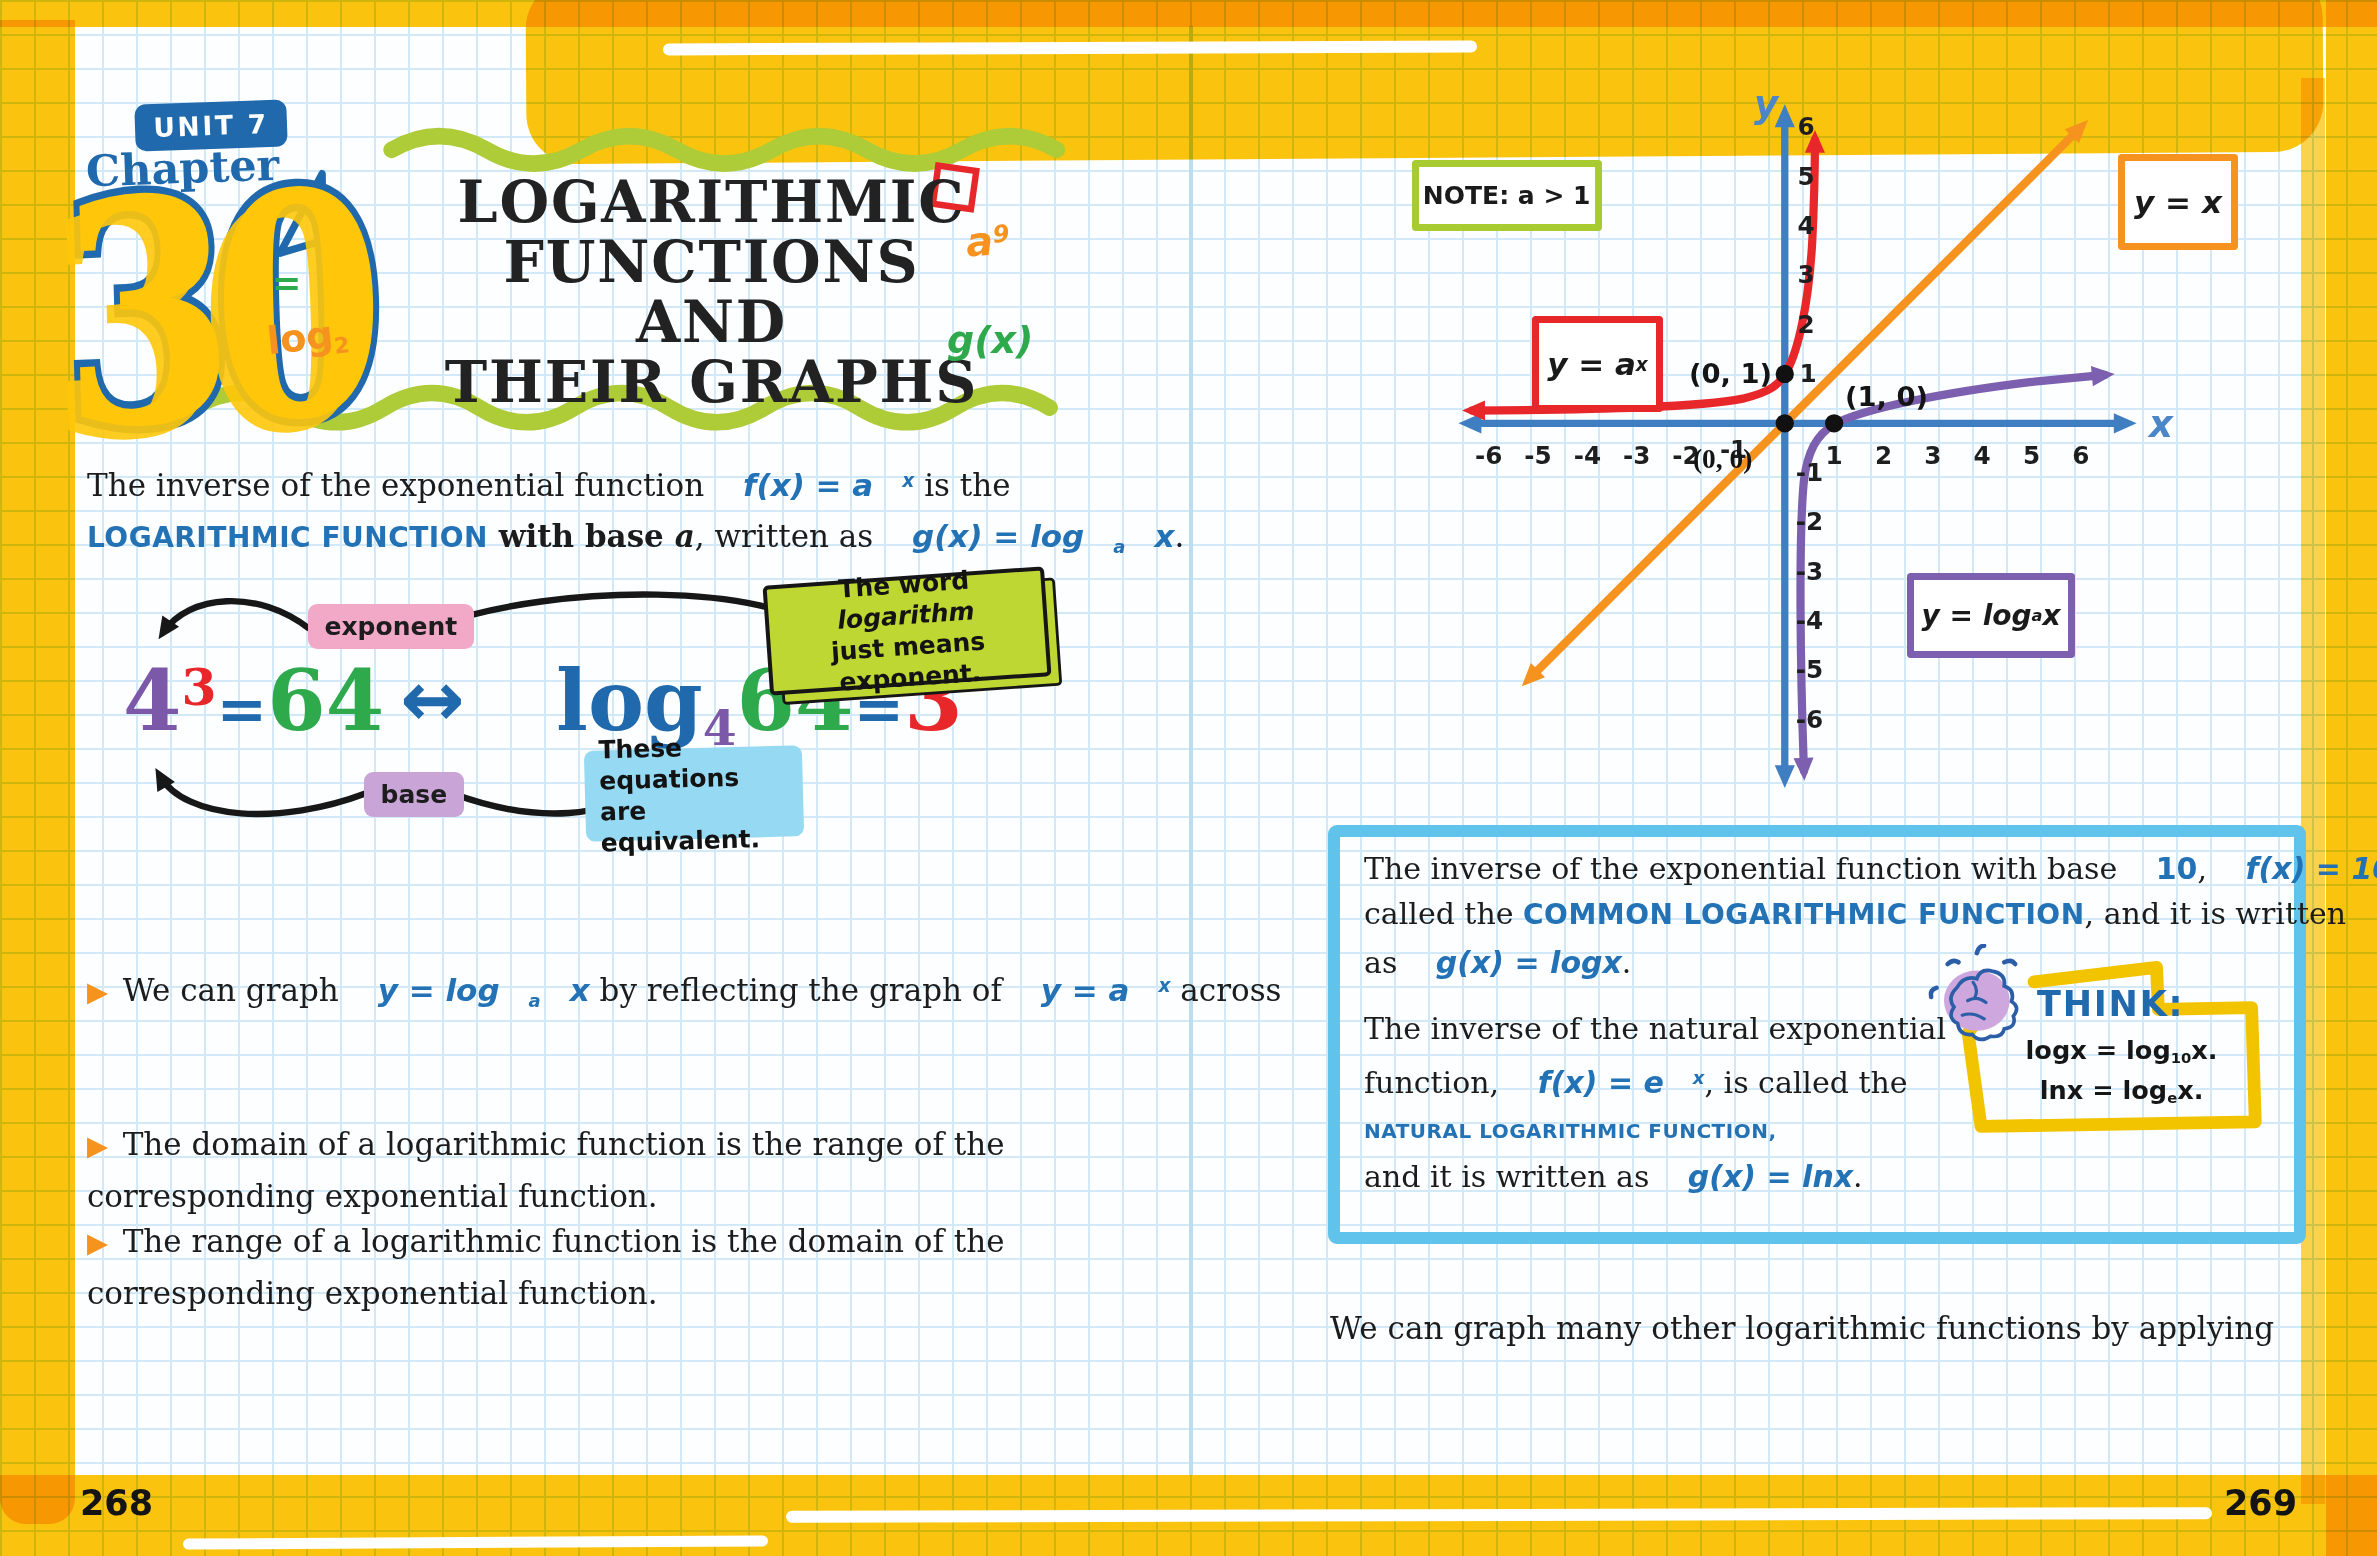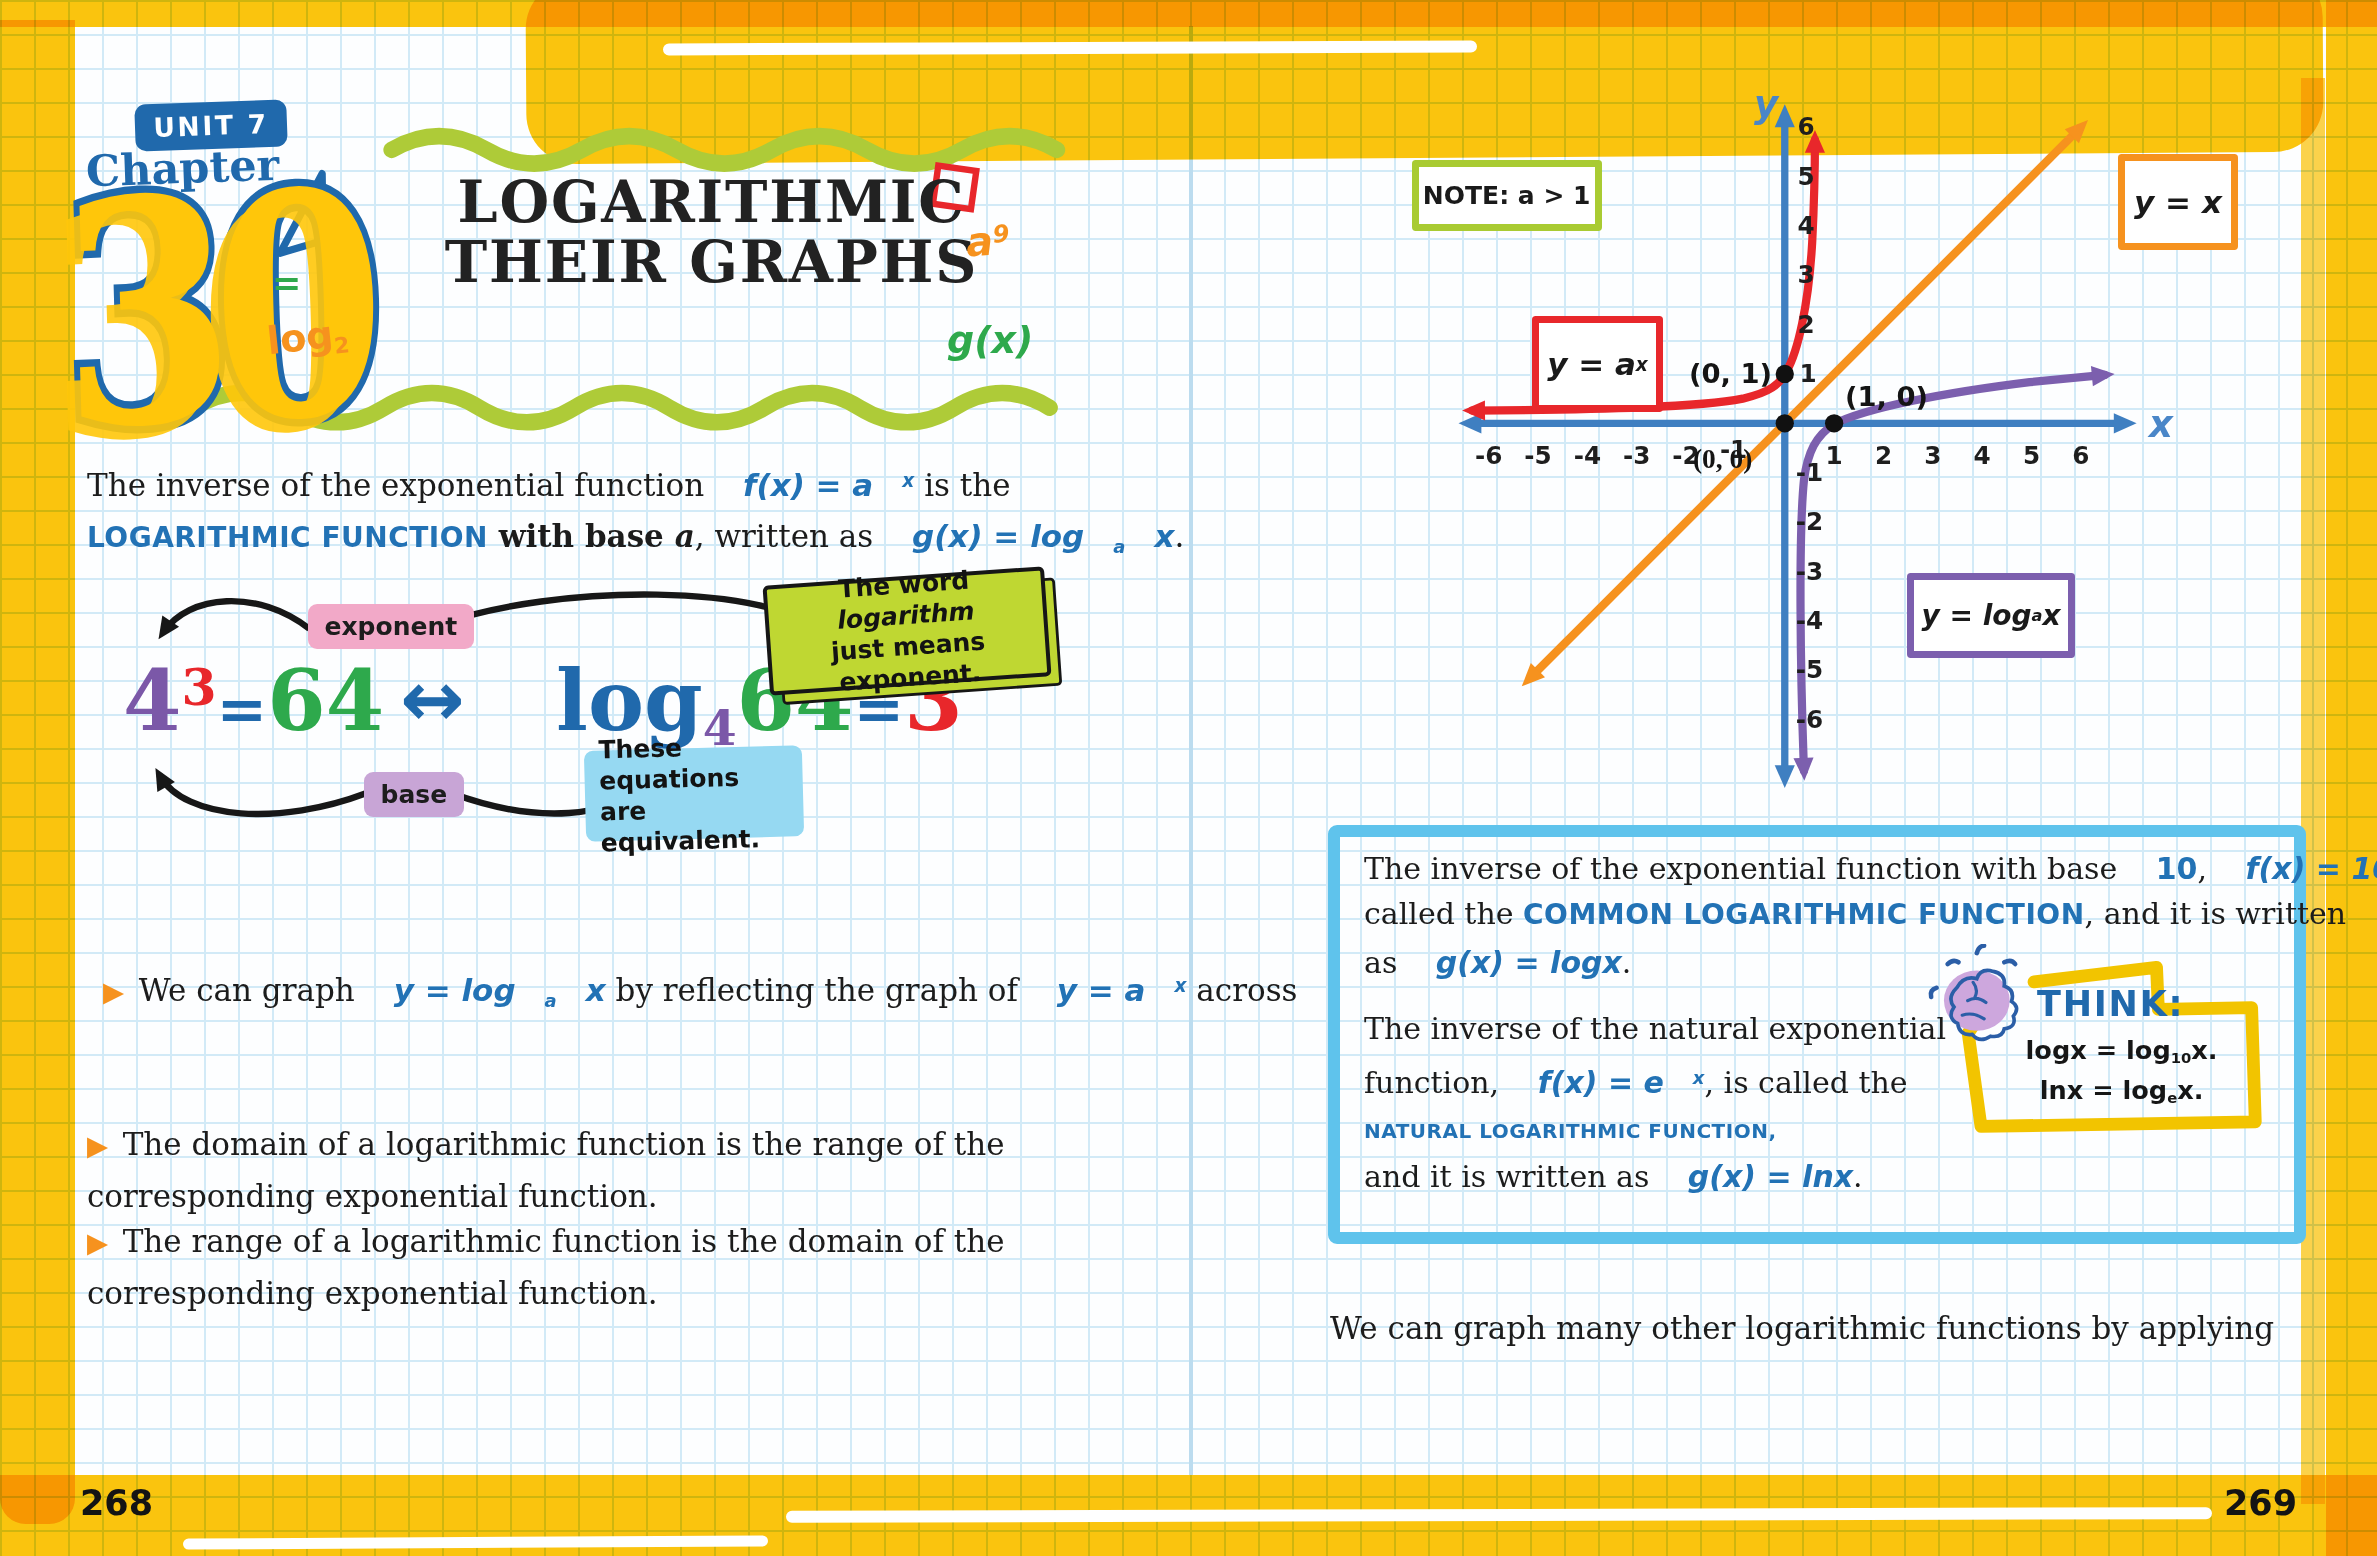--- a/index.html
+++ b/index.html
@@ -98,20 +98,21 @@
     <polygon points="306,277 352,190 353,263" fill="none" stroke="#2069ac" stroke-width="8" stroke-linejoin="round"></polygon>
     <rect x="1023" y="184" width="42" height="42" fill="none" stroke="#e8272b" stroke-width="7" transform="rotate(8 1044 205)"></rect>
   </svg>
 
   <div class="unit-badge"><span>UNIT 7</span></div>
   <div class="chapter">Chapter</div>
   <div class="bignum">30</div>
 
   <div class="title">
     <div>LOGARITHMIC</div>
+    <div>FUNCTIONS AND</div>
     <div>THEIR GRAPHS</div>
   </div>
 
   <div class="deco-eq">=</div>
   <div class="deco-log"><span>log</span><span class="sub">2</span></div>
   <div class="deco-a9"><span>a</span><span class="sup">9</span></div>
   <div class="deco-gx">g(x)</div>
 
   <div class="abs" style="left:87px;top:455px;">
     <div class="body-line">
@@ -148,21 +149,21 @@
   <div class="note-green">
     <div><span>The word </span><i>logarithm</i></div>
     <div>just means exponent.</div>
   </div>
   <div class="note-blue">
     <div>These equations</div>
     <div>are equivalent.</div>
   </div>
 
 
-  <div class="abs" style="left:87px;top:960px;margin-left:16px;">
+  <div class="abs" style="left:87px;top:960px;">
     <div class="body-line">
       <span class="tri">▶</span><span>We can graph </span><span class="mblue">y = log</span><span class="mblue sub">a</span><span class="mblue">x</span><span> by reflecting the graph of </span><span class="mblue">y = a</span><span class="mblue sup">x</span><span> across</span>
     </div>
   </div>
 
   <div class="abs" style="left:87px;top:1119px;">
     <div class="body-line"><span class="tri">▶</span><span>The domain of a logarithmic function is the range of the</span></div>
     <div class="body-line">corresponding exponential function.</div>
   </div>
 

